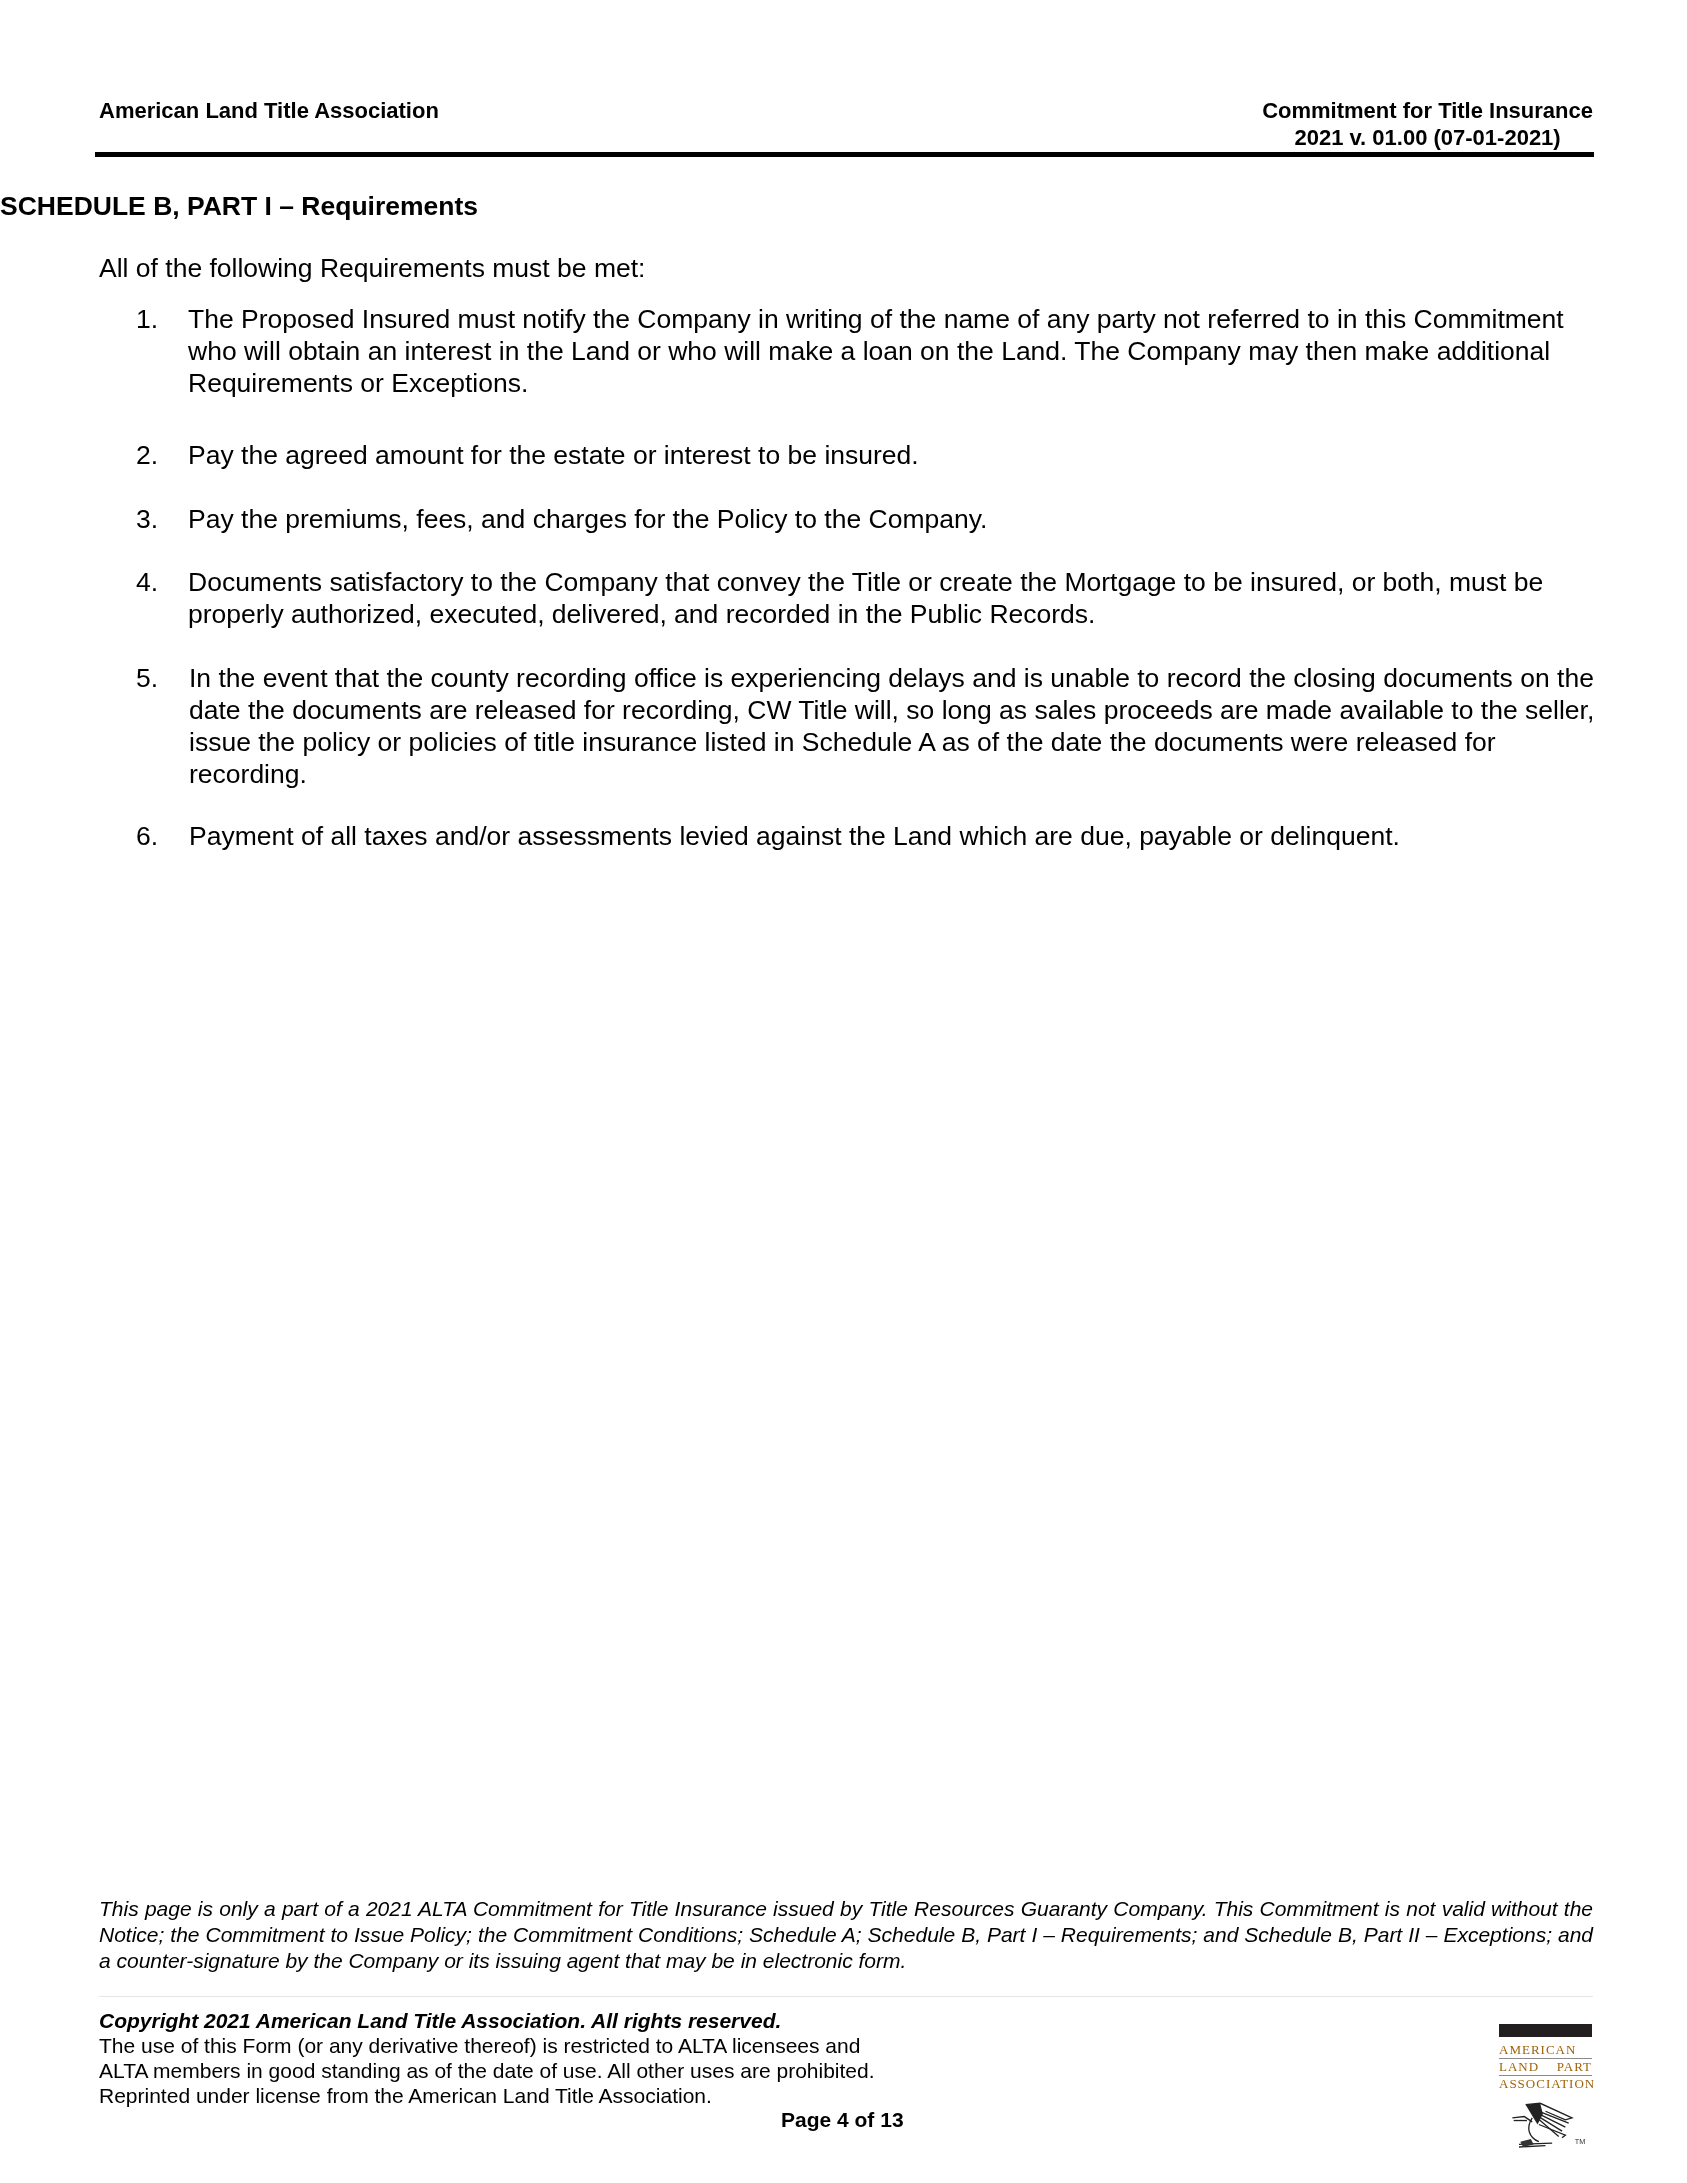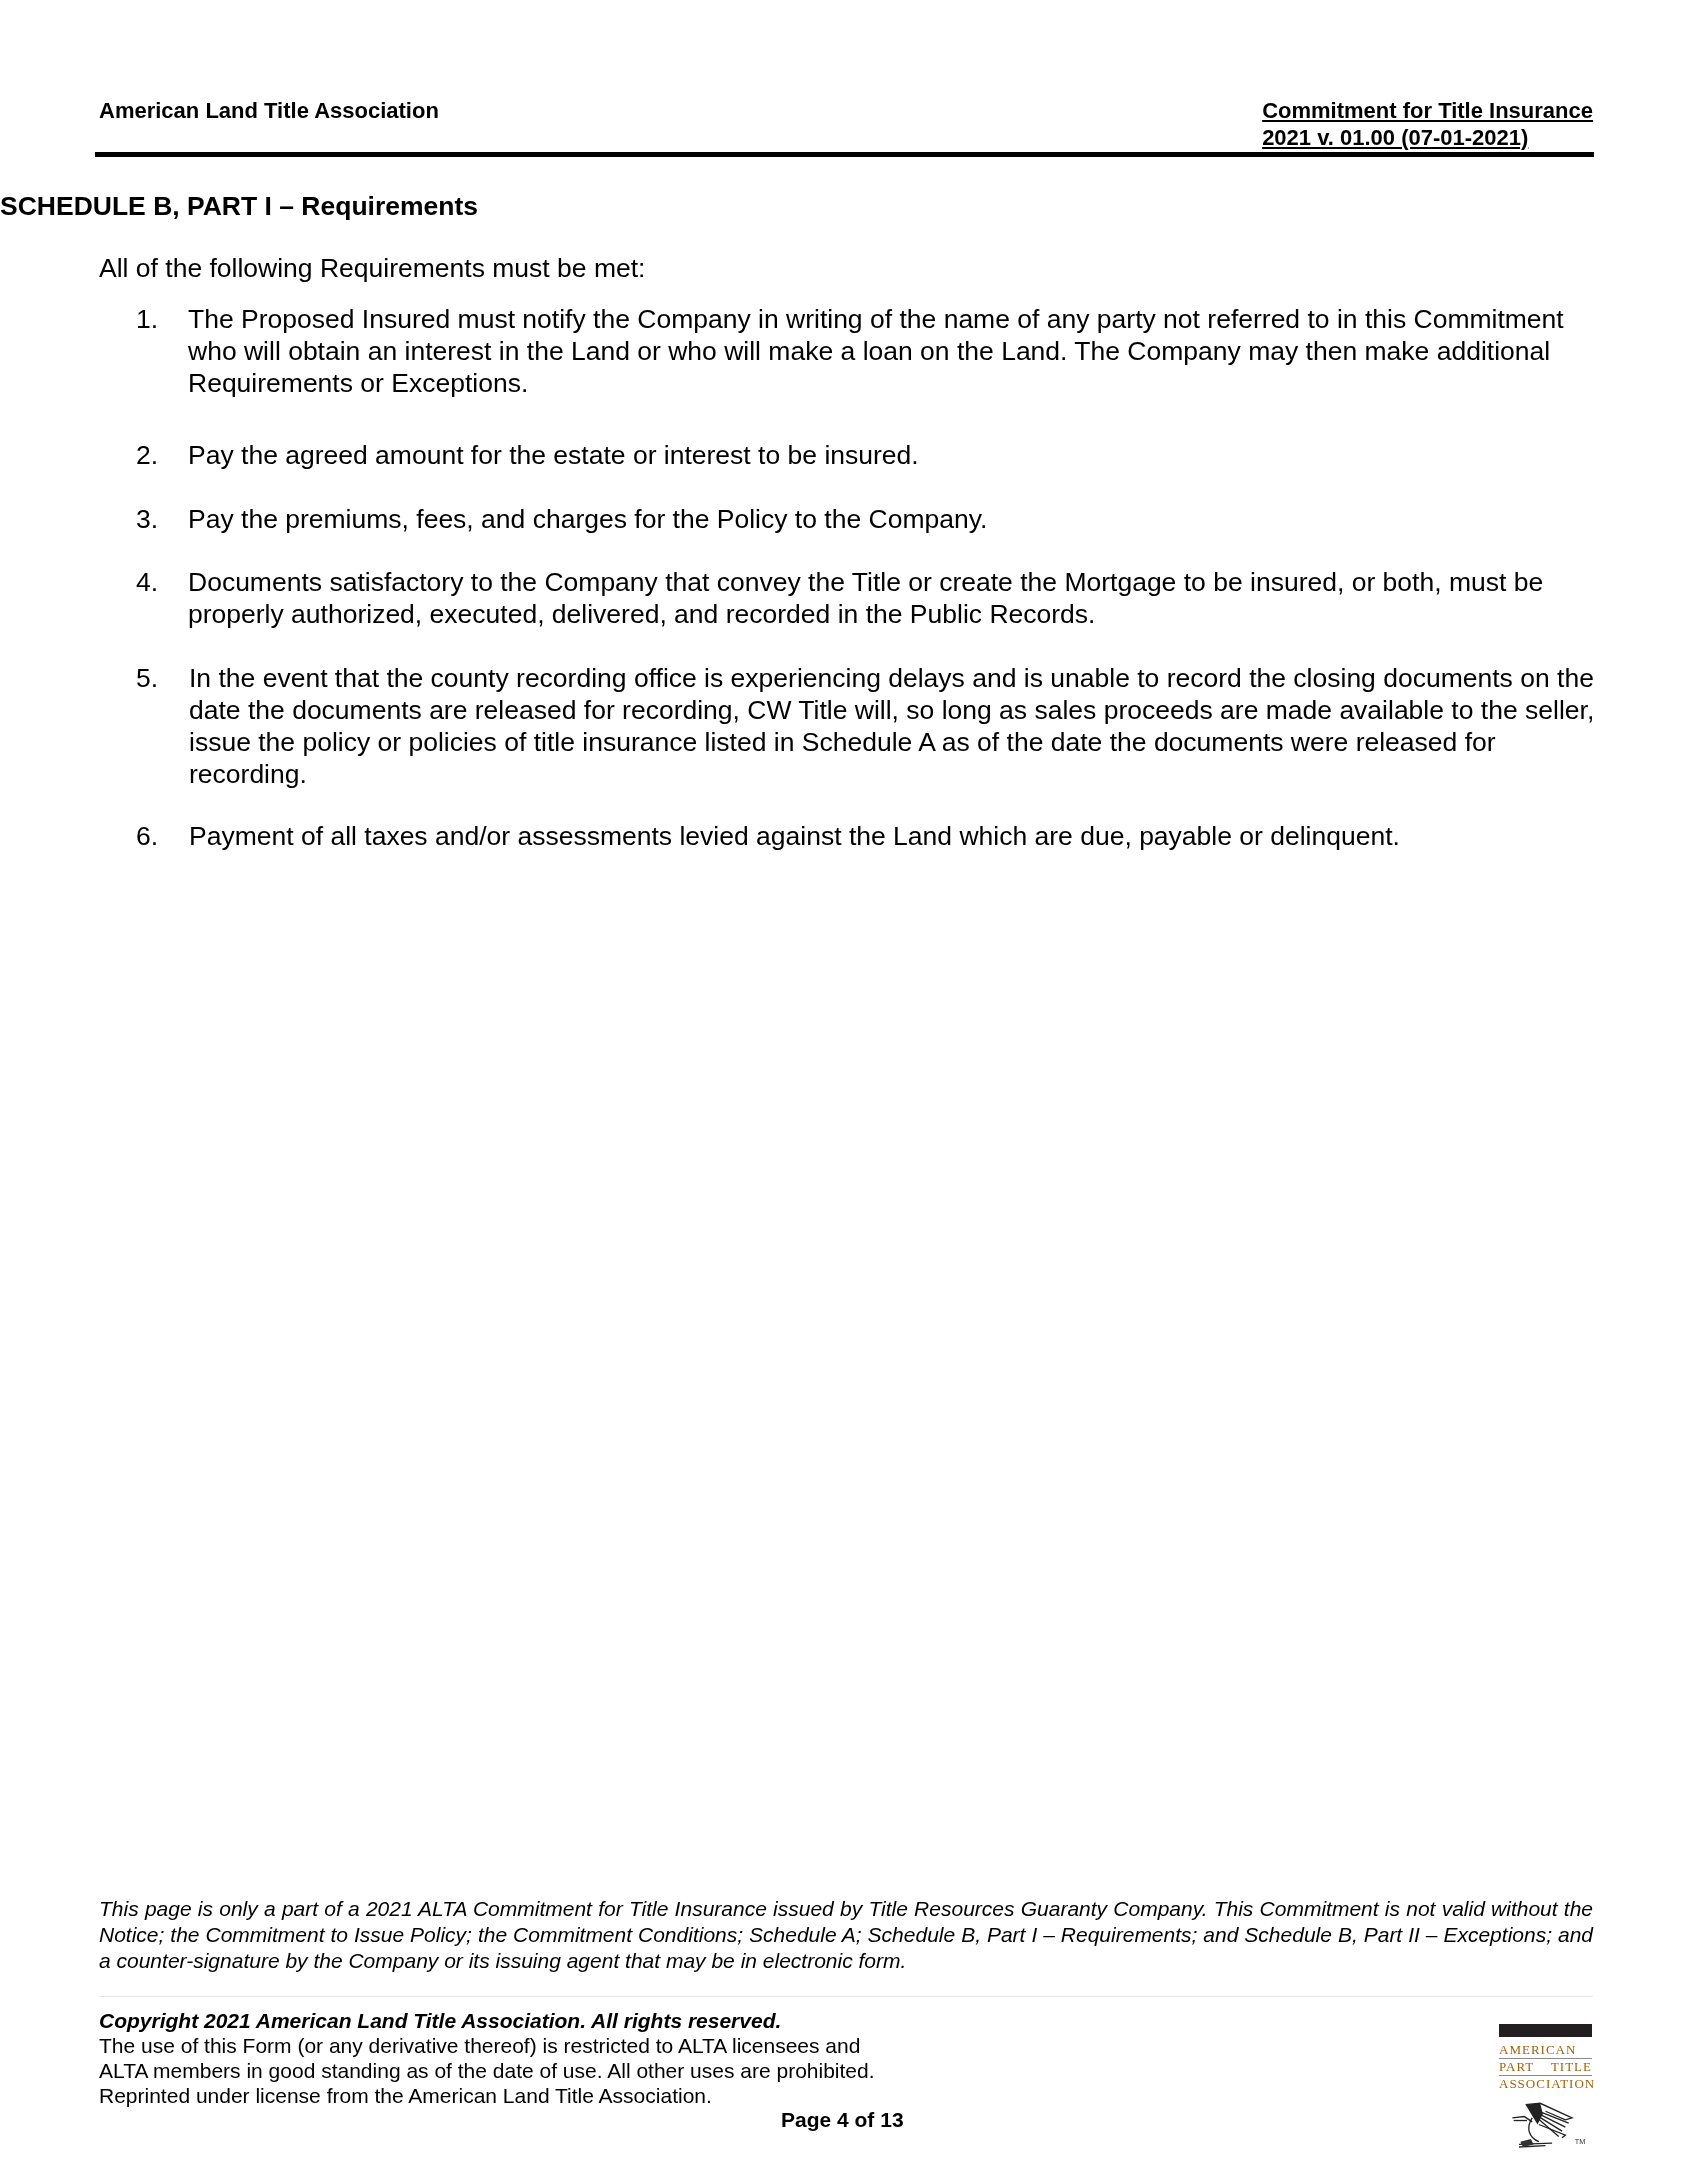--- a/index.html
+++ b/index.html
@@ -1,21 +1,21 @@
 <!DOCTYPE html>
 <html style="font-size:10.6px"><head>
 <meta charset="utf-8">
 <style>
   html, body { margin: 0; padding: 0; background: #ffffff; }
   body { width: 1687px; height: 2183px; position: relative; overflow: hidden;
          font-family: "Liberation Sans", sans-serif; color: #000; }
   .abs { position: absolute; }
   .hdr { font-weight: bold; font-size: 22px; line-height: 26.5px; }
   .hdr-left { left: 99px; top: 98px; }
-  .hdr-right { right: 94px; top: 98px; text-align: left; text-decoration: underline; }
+  .hdr-right { right: 94px; top: 98px; text-align: center; }
   .rule { left: 95px; top: 152px; width: 1499px; height: 4.6px; background: #000; }
   .title { left: 0; width: 1687px; top: 190px; text-align: left; font-weight: bold; font-size: 26.5px; line-height: 32px; }
   .intro { left: 99px; top: 252px; font-size: 26.5px; line-height: 32px; }
   .item { left: 136px; width: 1462px; font-size: 26.5px; line-height: 32px; display: flex; }
   .item .num { width: 52px; flex: none; }
   .item .txt { flex: 1; }
   .foot-note { left: 99px; top: 1896px; width: 1494px; font-style: italic; font-size: 21px; line-height: 26px; text-align: justify; text-align-last: left; }
   .divider { left: 99px; top: 1996px; width: 1494px; height: 1.3px; background: #e6e6e6; }
   .copy { left: 99px; top: 2008px; font-size: 21px; line-height: 25px; }
   .copy .bold { font-weight: bold; font-style: italic; }
@@ -74,21 +74,21 @@
   <div>ALTA members in good standing as of the date of use. All other uses are prohibited.</div>
   <div>Reprinted under license from the American Land Title Association.</div>
 </div>
 <div class="abs page-num">Page 4 of 13</div>
 
 <div class="abs logo">
   <div class="logo-bar"></div>
   <div style="height:5.3px;"></div>
   <div class="logo-line">AMERICAN</div>
   <div class="logo-sep"></div>
-  <div class="logo-line">PART TITLE</div>
+  <div class="logo-line">LAND PART</div>
   <div class="logo-sep"></div>
   <div class="logo-line">ASSOCIATION</div>
   <div class="logo-eagle">
     <svg width="93" height="53" viewBox="0 0 140 80">
       <g fill="none" stroke="#222" stroke-width="2">
         <path d="M40 10 L62 8 L110 30 L100 33 L70 20"></path>
         <path d="M45 14 L105 38"></path>
         <path d="M48 18 L100 44"></path>
         <path d="M50 22 L95 50"></path>
         <path d="M55 28 L90 58"></path>

